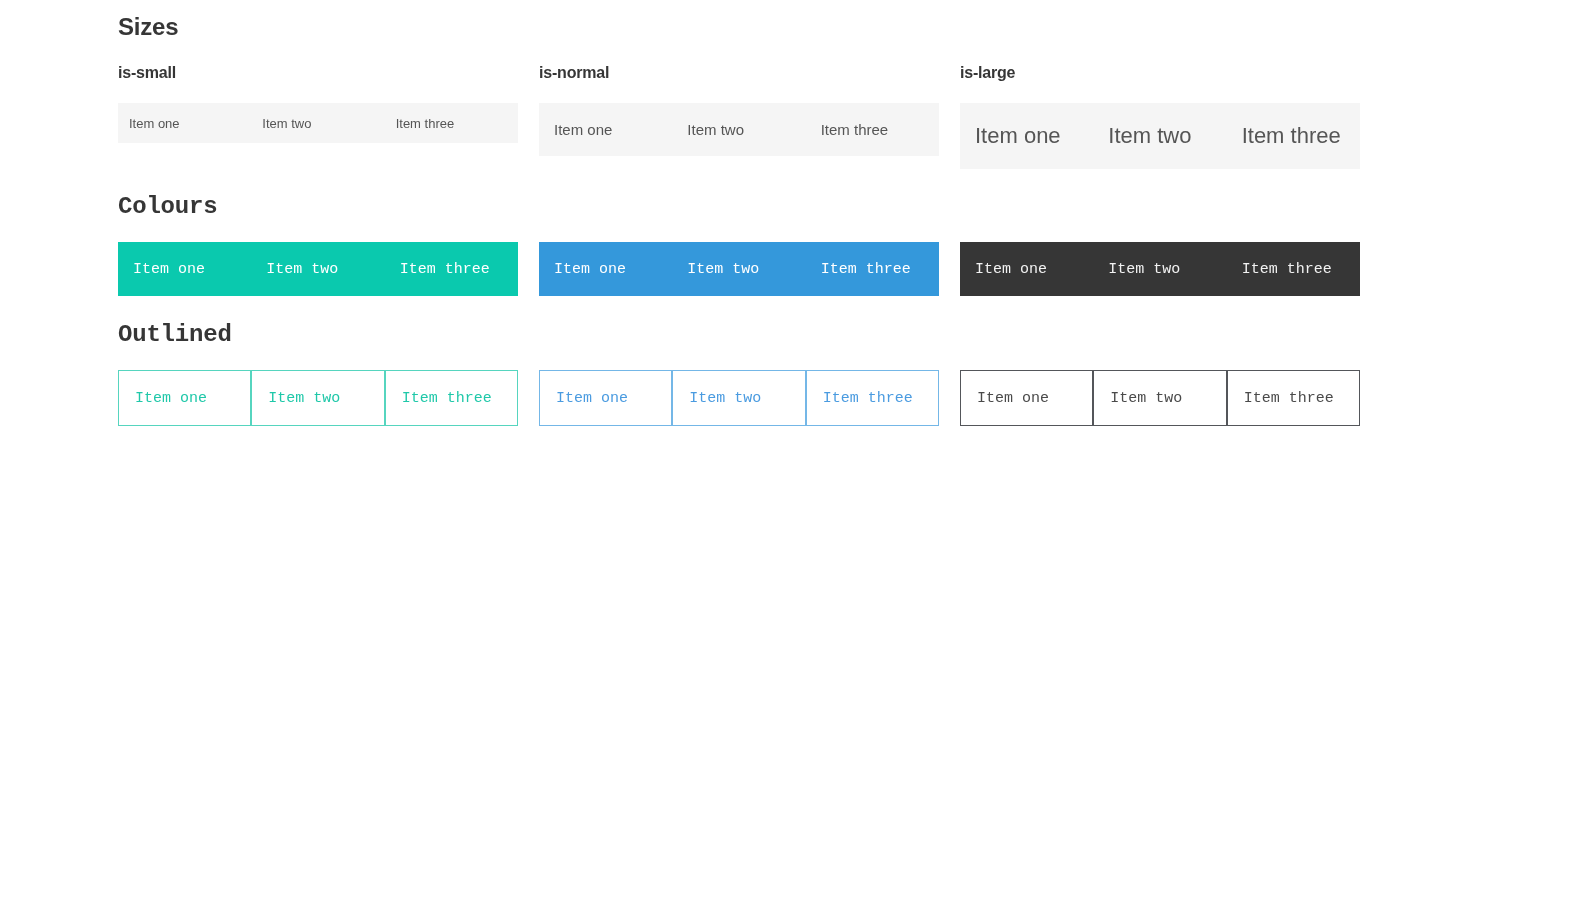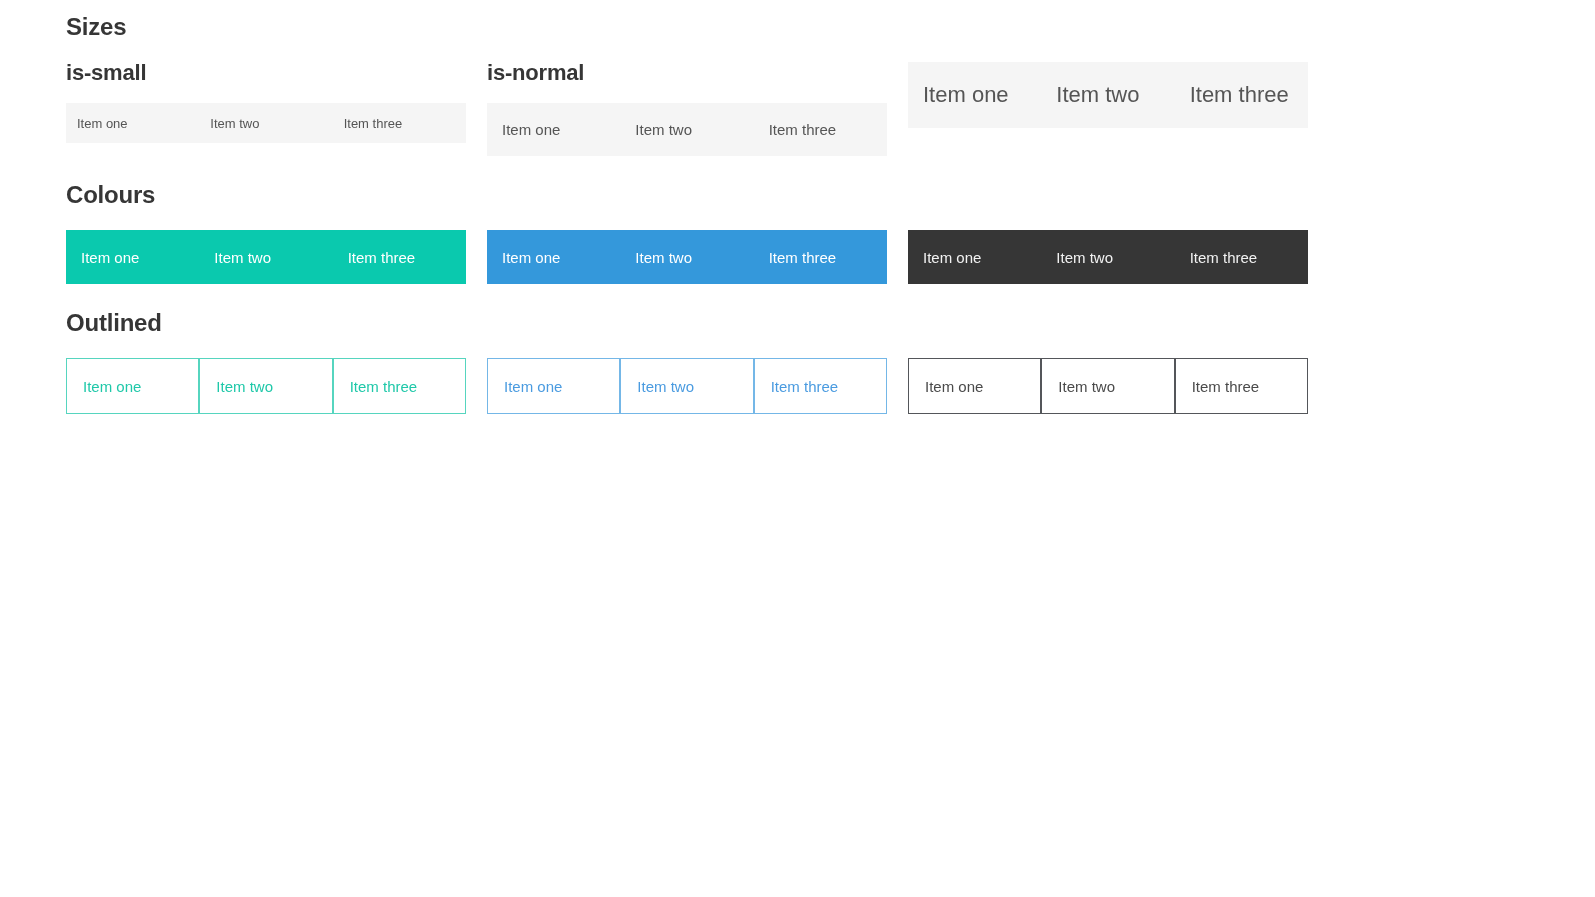--- a/index.html
+++ b/index.html
@@ -4,41 +4,41 @@
 <style>
   * { box-sizing: border-box; }
   html, body {
     margin: 0; padding: 0;
     width: 1595px; height: 897px;
     background: #ffffff;
     font-family: "Liberation Sans", sans-serif;
     overflow: hidden;
   }
   .container {
-    padding: 14px 0 0 66px;
+    padding: 14px 0 0 118px;
     width: 1396px;
   }
   .section-title {
     font-size: 24px;
     line-height: 26px;
     font-weight: 700;
     color: var(--heading, #363636);
     letter-spacing: -0.2px;
     margin: 0 0 22px 0;
   }
   .section { margin: 0; }
-  .section + .section { margin-top: 24px; }
+  .section + .section { margin-top: 24px; font-family: Liberation Mono, monospace; }
   .grid {
     display: grid;
     grid-template-columns: repeat(3, 400px);
     column-gap: 21px;
     align-items: start;
   }
   .group-label {
-    font-size: 22px;
+    font-size: 16px;
     line-height: 22px;
     font-weight: 700;
     color: var(--heading, #363636);
     letter-spacing: -0.2px;
     margin: 0 0 19px 0;
   }
   .list { display: flex; flex-direction: row; }
   .list-item {
     display: flex;
     align-items: center;
@@ -123,20 +123,21 @@
       <div>
         <h2 class="group-label">is-normal</h2>
         <div class="list v-normal">
           <div class="list-item">Item one</div>
           <div class="list-item">Item two</div>
           <div class="list-item">Item three</div>
         </div>
       </div>
 
       <div>
+        <h2 class="group-label">is-large</h2>
         <div class="list v-large">
           <div class="list-item">Item one</div>
           <div class="list-item">Item two</div>
           <div class="list-item">Item three</div>
         </div>
       </div>
 
     </div>
   </div>
 

